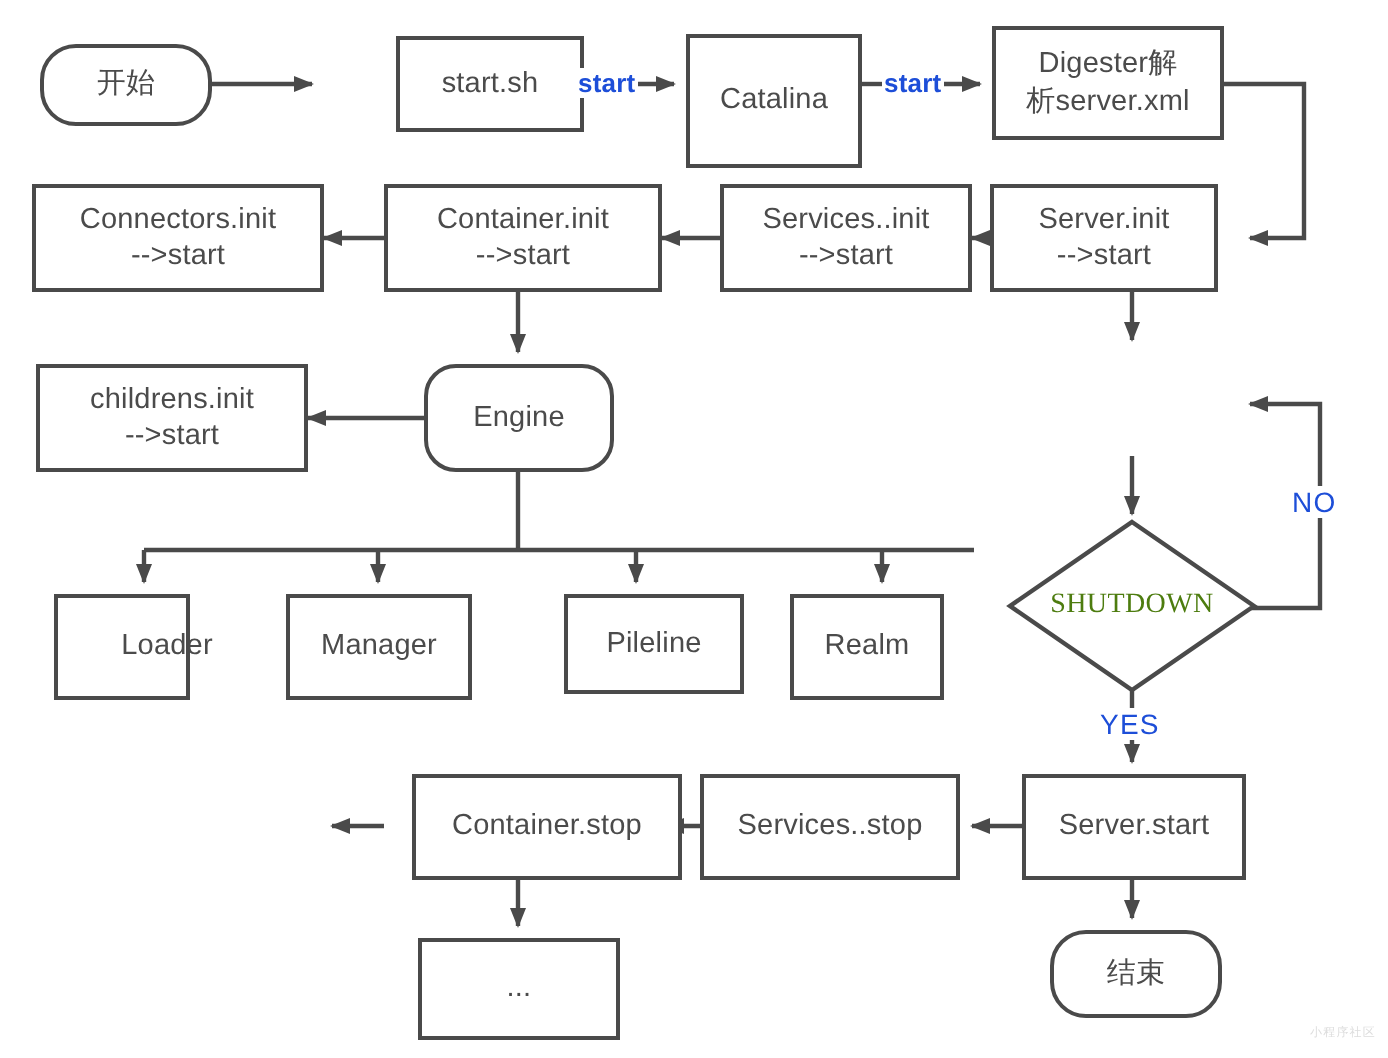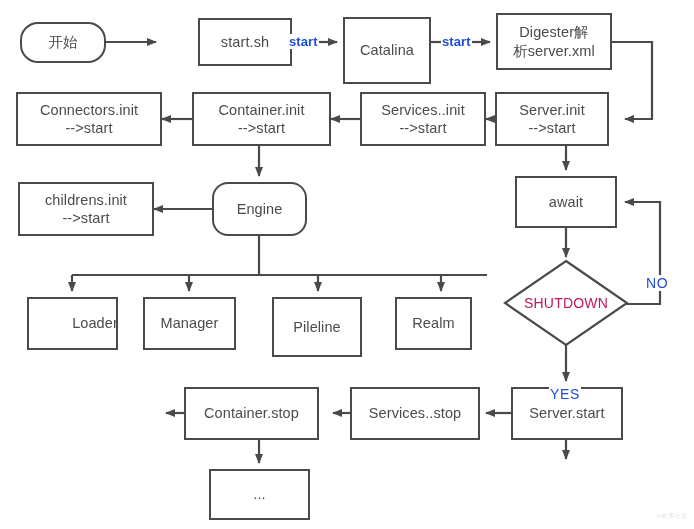--- a/index.html
+++ b/index.html
@@ -44,40 +44,40 @@
   }
   .diamond-wrap {
     position: absolute;
     display: flex;
     align-items: center;
     justify-content: center;
   }
   .diamond-label {
     position: relative;
     z-index: 2;
-    color: #be185d;
+    color: #4d7c0f;
     font-size: 14px;
     letter-spacing: 0.2px;
     white-space: nowrap;
+    font-family: Liberation Serif, serif;
   }
   .edge-label {
     position: absolute;
     color: #1d4ed8;
     font-size: 13px;
     font-weight: bold;
     letter-spacing: 0.1px;
     white-space: nowrap;
     background: #ffffff;
     padding: 0 1px;
   }
   .edge-label.plain {
     font-weight: normal;
     font-size: 14px;
     letter-spacing: 0.6px;
-    margin-top: 32px;
   }
   .watermark {
     position: absolute;
     right: 6px;
     bottom: 8px;
     font-size: 6px;
     color: #dddddd;
     letter-spacing: 0.6px;
     user-select: none;
   }
@@ -161,46 +161,46 @@
 --&gt;start</div>
 
   <div class="node" style="left:16px;  top:92px;  width:146px; height:54px;">Connectors.init
 --&gt;start</div>
 
   <div class="node" style="left:212px; top:182px; width:95px;  height:54px;border-radius:16px;">Engine</div>
 
   <div class="node" style="left:18px;  top:182px; width:136px; height:54px;">childrens.init
 --&gt;start</div>
 
-  <div class="node" style="left:27px;  top:297px; width:91px;  height:53px;padding-left:45px;">Loader</div>
+  <div class="node" style="left:27px;  top:297px; width:68px;  height:53px;padding-left:45px;">Loader</div>
 
   <div class="node" style="left:143px; top:297px; width:93px;  height:53px;">Manager</div>
 
-  <div class="node" style="left:272px; top:297px; width:90px;  height:60px;">Pileline</div>
+  <div class="node" style="left:282px; top:297px; width:90px;  height:50px;">Pileline</div>
 
   <div class="node" style="left:395px; top:297px; width:77px;  height:53px;">Realm</div>
 
-  <div class="node" style="left:515px; top:176px; width:102px; height:52px;">await</div>
 
   <div class="diamond-wrap" style="left:502px; top:258px; width:128px; height:90px;">
     <svg width="128" height="90" viewBox="0 0 128 90" style="position:absolute;left:0;top:0;">
       <polygon points="64,3 125,45 64,87 3,45" fill="#ffffff" stroke="#4a4a4a" stroke-width="2.2"></polygon>
     </svg>
     <span class="diamond-label">SHUTDOWN</span>
   </div>
 
   <div class="node" style="left:511px; top:387px; width:112px; height:53px;">Server.start</div>
 
   <div class="node" style="left:350px; top:387px; width:130px; height:53px;">Services..stop</div>
 
-  <div class="node" style="left:184px; top:387px; width:135px; height:53px;">Container.stop</div>
+  <div class="node" style="left:206px; top:387px; width:135px; height:53px;">Container.stop</div>
 
 
   <div class="node" style="left:209px; top:469px; width:101px; height:51px;">...</div>
 
+  <div class="node terminator" style="left:525px; top:465px; width:86px;  height:44px;">结束</div>
 
   <span class="edge-label" style="left:288px; top:34px;">start</span>
   <span class="edge-label" style="left:441px; top:34px;">start</span>
   <span class="edge-label plain" style="left:645px; top:243px;">NO</span>
   <span class="edge-label plain" style="left:549px; top:354px;">YES</span>
 
   <div class="watermark">小程序社区</div>
 
 </div>
 

